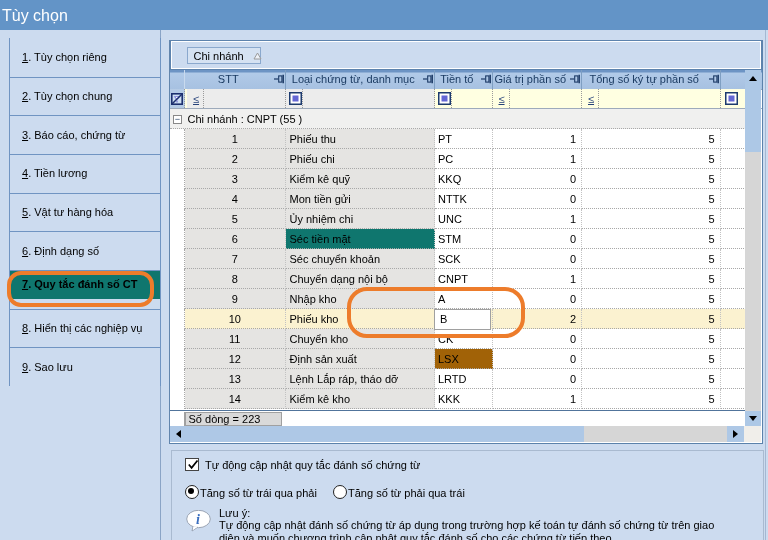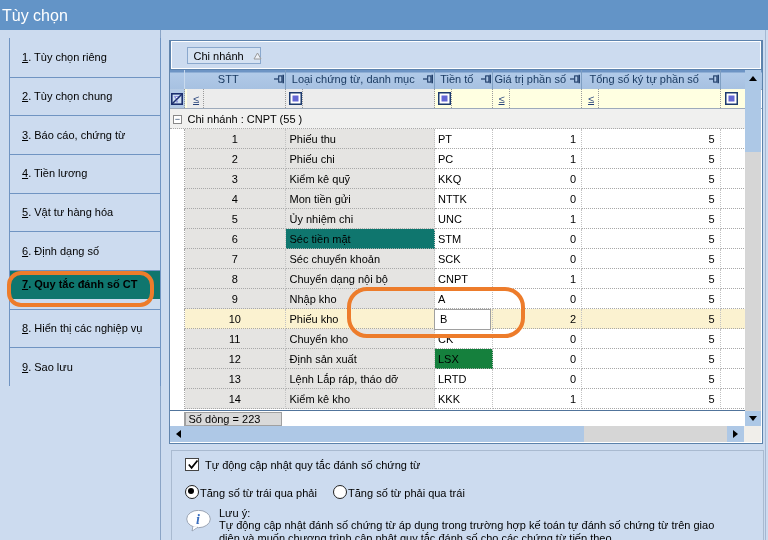--- a/index.html
+++ b/index.html
@@ -265,21 +265,21 @@
   <div class="icell" style="left:170px;top:329.2px;width:15px;background:#ffffff"></div>
   <div class="cell" style="left:185px;top:329.2px;width:100.5px;background:#e5e4e2;text-align:center">11</div>
   <div class="cell" style="left:285.5px;top:329.2px;width:149.5px;background:#e5e4e2;padding-left:4px">Chuyển kho</div>
   <div class="cell" style="left:435px;top:329.2px;width:57.5px;background:#ffffff;padding-left:3px">CK</div>
   <div class="cell" style="left:492.5px;top:329.2px;width:89.5px;background:#ffffff;text-align:right;padding-right:5px">0</div>
   <div class="cell" style="left:582px;top:329.2px;width:138.5px;background:#ffffff;text-align:right;padding-right:5px">5</div>
   <div class="cell" style="left:720.5px;top:329.2px;width:25.0px;background:#ffffff"></div>
   <div class="icell" style="left:170px;top:349.27px;width:15px;background:#ffffff"></div>
   <div class="cell" style="left:185px;top:349.27px;width:100.5px;background:#e5e4e2;text-align:center">12</div>
   <div class="cell" style="left:285.5px;top:349.27px;width:149.5px;background:#e5e4e2;padding-left:4px">Định sản xuất</div>
-  <div class="cell" style="left:435px;top:349.27px;width:57.5px;background:#15803d;padding-left:3px">LSX</div>
+  <div class="cell" style="left:435px;top:349.27px;width:57.5px;background:#a16207;padding-left:3px">LSX</div>
   <div class="cell" style="left:492.5px;top:349.27px;width:89.5px;background:#ffffff;text-align:right;padding-right:5px">0</div>
   <div class="cell" style="left:582px;top:349.27px;width:138.5px;background:#ffffff;text-align:right;padding-right:5px">5</div>
   <div class="cell" style="left:720.5px;top:349.27px;width:25.0px;background:#ffffff"></div>
   <div class="icell" style="left:170px;top:369.34000000000003px;width:15px;background:#ffffff"></div>
   <div class="cell" style="left:185px;top:369.34000000000003px;width:100.5px;background:#e5e4e2;text-align:center">13</div>
   <div class="cell" style="left:285.5px;top:369.34000000000003px;width:149.5px;background:#e5e4e2;padding-left:4px">Lệnh Lắp ráp, tháo dỡ</div>
   <div class="cell" style="left:435px;top:369.34000000000003px;width:57.5px;background:#ffffff;padding-left:3px">LRTD</div>
   <div class="cell" style="left:492.5px;top:369.34000000000003px;width:89.5px;background:#ffffff;text-align:right;padding-right:5px">0</div>
   <div class="cell" style="left:582px;top:369.34000000000003px;width:138.5px;background:#ffffff;text-align:right;padding-right:5px">5</div>
   <div class="cell" style="left:720.5px;top:369.34000000000003px;width:25.0px;background:#ffffff"></div>

